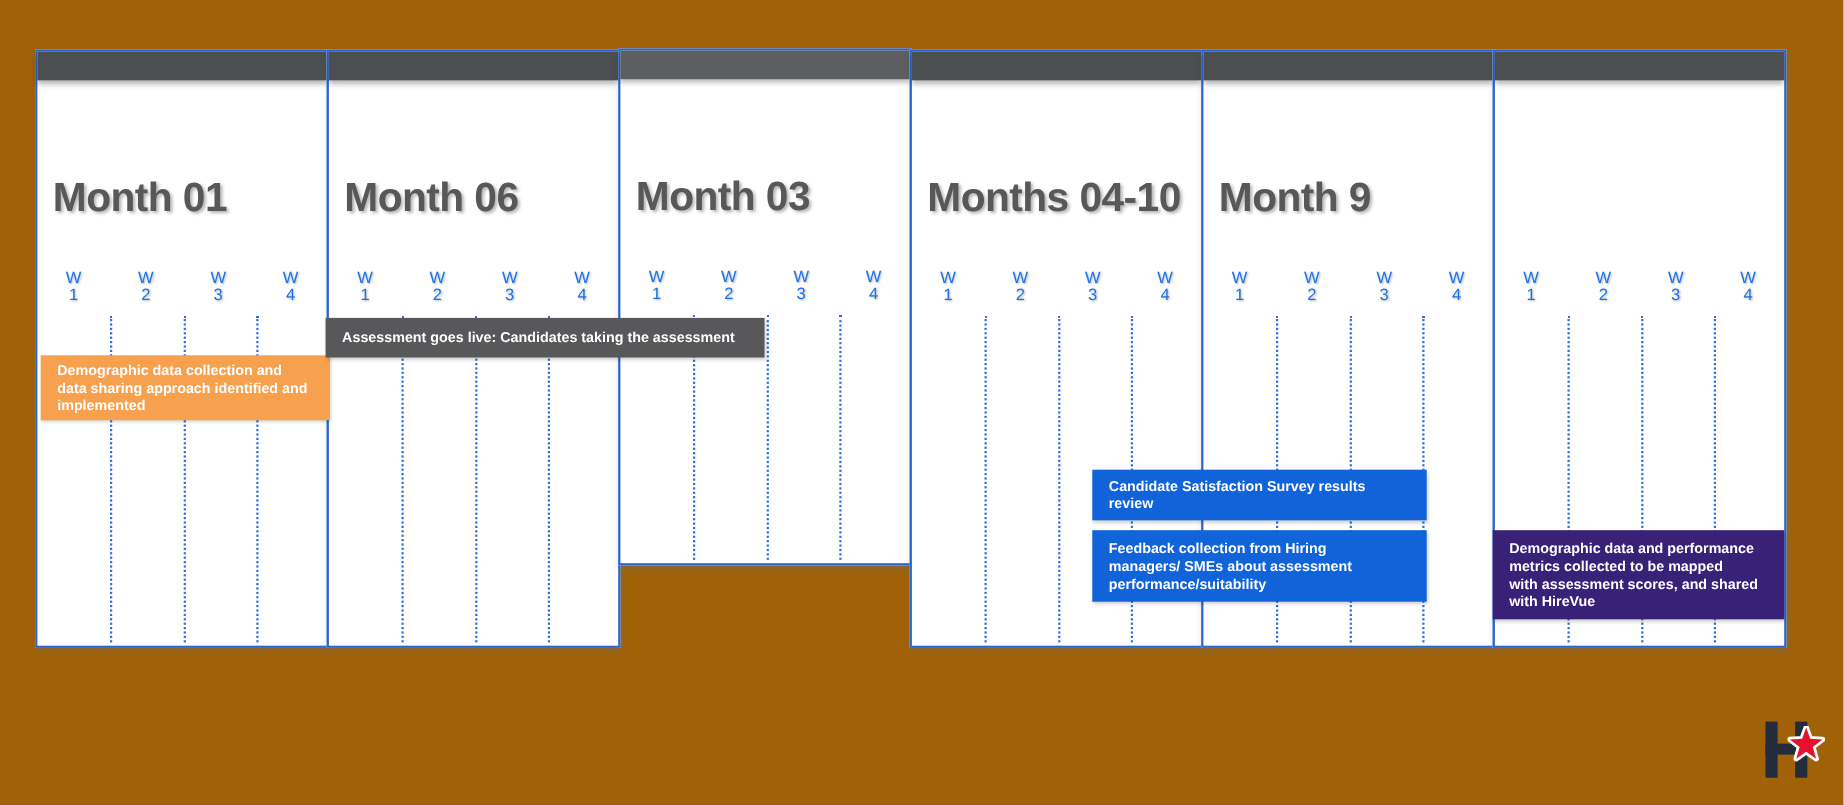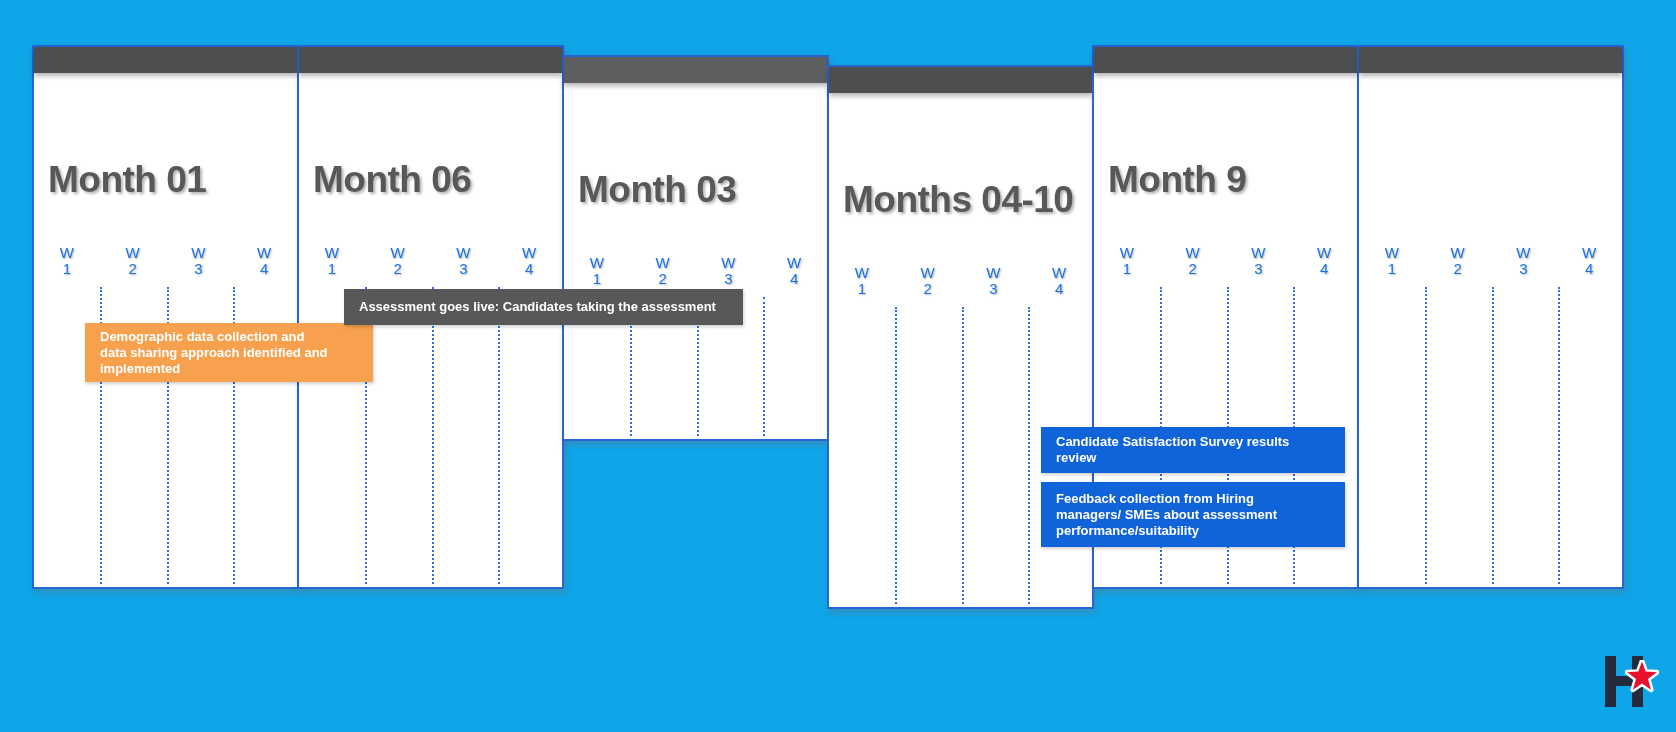--- a/index.html
+++ b/index.html
@@ -1,36 +1,36 @@
 <!DOCTYPE html>
 <html><head>
 <meta charset="utf-8">
 <style>
   html,body{margin:0;padding:0;background:#ffffff;}
   body{font-family:"Liberation Sans", sans-serif;}
-  .canvas{position:relative;width:1676px;height:732px;background:#0ea5e9;overflow:hidden;}
+  .canvas{position:relative;width:1676px;height:732px;background:#a16207;overflow:hidden;}
 
   
   .col{position:absolute;box-sizing:border-box;border:2px solid #2765d3;background:#fff;
        box-shadow:2px 4px 6px rgba(110,110,110,.35);}
   .col-header{position:absolute;left:0;top:0;width:100%;height:26px;
        box-shadow:0 3px 5px rgba(0,0,0,.30);}
   .col-title{position:absolute;left:14px;top:112px;font-size:37px;font-weight:700;
        color:#57585a;letter-spacing:-.5px;white-space:nowrap;
        text-shadow:2px 2px 3px rgba(0,0,0,.30);}
   .week-row{position:absolute;left:0;top:198px;width:100%;display:flex;}
   .week-cell{flex:1 1 0;text-align:center;color:#1a73e8;font-size:15px;font-weight:500;
        line-height:16px;text-shadow:1px 1px 2px rgba(0,0,0,.30);}
   .dot-line{position:absolute;top:240px;bottom:3px;width:0;border-left:2px dotted #2e6fdd;}
 
   
   .bars{position:absolute;inset:0;pointer-events:none;}
   .bar{position:absolute;display:flex;align-items:center;color:#fff;font-weight:700;
        font-size:13px;line-height:16px;white-space:pre-line;box-sizing:border-box;
-       padding:2px 0 2px 15px;box-shadow:1px 2px 3px rgba(0,0,0,.18);margin-left:48px;}
+       padding:2px 0 2px 15px;box-shadow:1px 2px 3px rgba(0,0,0,.18);}
 
   
   .logo{position:absolute;}
   .logo .stem,.logo .bar-h{position:absolute;background:#242b3a;}
   .logo .star-svg{position:absolute;}
 </style>
 </head>
 <body>
 
 <div class="canvas">
@@ -62,38 +62,38 @@
           <div class="week-cell" style="white-space: pre-line;">W
 1</div>
           <div class="week-cell" style="white-space: pre-line;">W
 2</div>
           <div class="week-cell" style="white-space: pre-line;">W
 3</div>
           <div class="week-cell" style="white-space: pre-line;">W
 4</div>
         </div>
       </div>
-      <div class="col" style="left: 562px; top: 55px; width: 267px; height: 386px;">
+      <div class="col" style="left: 562px; top: 44px; width: 267px; height: 470px;">
         <div class="col-header" style="background: rgb(93, 94, 96);"></div>
         <div class="col-title">Month 03</div>
         <div class="dot-line" style="left: 66.25px;"></div>
         <div class="dot-line" style="left: 132.5px;"></div>
         <div class="dot-line" style="left: 198.75px;"></div>
         <div class="week-row">
           <div class="week-cell" style="white-space: pre-line;">W
 1</div>
           <div class="week-cell" style="white-space: pre-line;">W
 2</div>
           <div class="week-cell" style="white-space: pre-line;">W
 3</div>
           <div class="week-cell" style="white-space: pre-line;">W
 4</div>
         </div>
       </div>
-      <div class="col" style="left: 827px; top: 45px; width: 267px; height: 544px; margin-top: 20px;">
+      <div class="col" style="left: 827px; top: 45px; width: 267px; height: 544px;">
         <div class="col-header" style="background: rgb(77, 78, 80);"></div>
         <div class="col-title">Months 04-10</div>
         <div class="dot-line" style="left: 66.25px;"></div>
         <div class="dot-line" style="left: 132.5px;"></div>
         <div class="dot-line" style="left: 198.75px;"></div>
         <div class="week-row">
           <div class="week-cell" style="white-space: pre-line;">W
 1</div>
           <div class="week-cell" style="white-space: pre-line;">W
 2</div>
@@ -131,29 +131,33 @@
           <div class="week-cell" style="white-space: pre-line;">W
 2</div>
           <div class="week-cell" style="white-space: pre-line;">W
 3</div>
           <div class="week-cell" style="white-space: pre-line;">W
 4</div>
         </div>
       </div>
     </div>
   <div class="bars" id="bars-layer">
-      <div class="bar" style="left: 37px; top: 323px; width: 288px; height: 59px; background: rgb(247, 161, 78);"><div>Demographic data collection and
+      <div class="bar" style="left: 37px; top: 323px; width: 263px; height: 59px; background: rgb(247, 161, 78);"><div>Demographic data collection and
 data sharing approach identified and
 implemented</div></div>
       <div class="bar" style="left: 296px; top: 289px; width: 399px; height: 36px; background: rgb(88, 88, 90);"><div>Assessment goes live: Candidates taking the assessment</div></div>
       <div class="bar" style="left: 993px; top: 427px; width: 304px; height: 46px; background: rgb(17, 99, 217);"><div>Candidate Satisfaction Survey results
 review</div></div>
       <div class="bar" style="left: 993px; top: 482px; width: 304px; height: 65px; background: rgb(17, 99, 217);"><div>Feedback collection from Hiring
 managers/ SMEs about assessment
 performance/suitability</div></div>
+      <div class="bar" style="left: 1357px; top: 482px; width: 265px; height: 81px; background: rgb(57, 33, 120);"><div>Demographic data and performance
+metrics collected to be  mapped
+with assessment scores, and shared
+with HireVue</div></div>
     </div>
 
   <div class="logo" id="hv-logo" style="left:1605px;top:656px;width:62px;height:52px;">
     <div class="stem" style="left:0;top:0;width:11px;height:51px;"></div>
     <div class="stem" style="left:27px;top:0;width:11px;height:51px;"></div>
     <div class="bar-h" style="left:0;top:20px;width:38px;height:10px;"></div>
     <svg class="star-svg" style="left:20px;top:4px;" width="34" height="34" viewBox="0 0 24 24">
       <path d="M12 1 L14.6 8.2 L22.5 8.6 L16.2 13.4 L18.4 21 L12 16.6 L5.6 21 L7.8 13.4 L1.5 8.6 L9.4 8.2 Z" fill="#e8112d" stroke="#ffffff" stroke-width="3.5" paint-order="stroke" stroke-linejoin="round"></path>
     </svg>
   </div>

